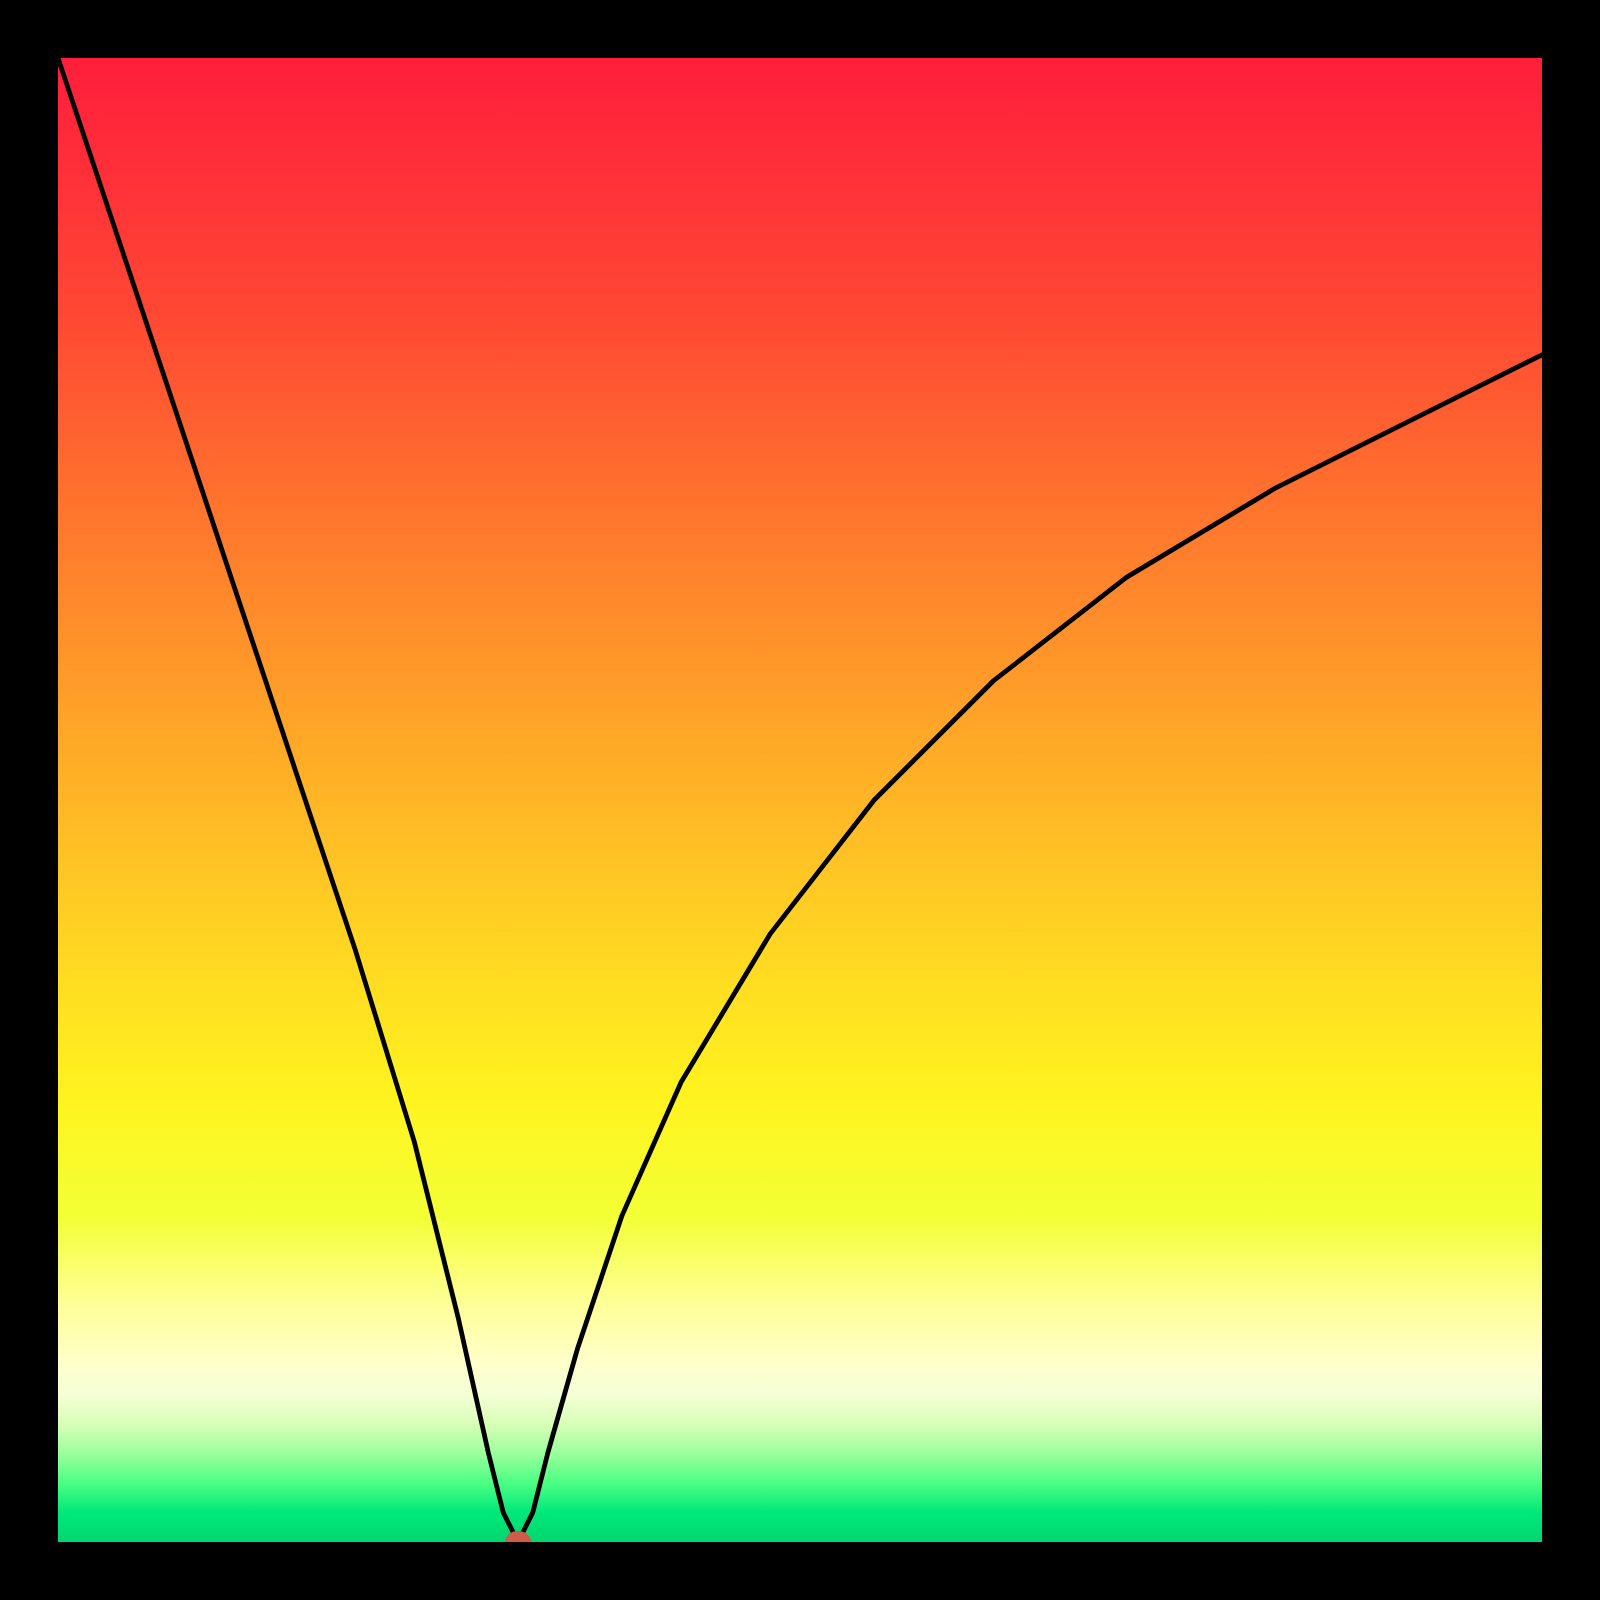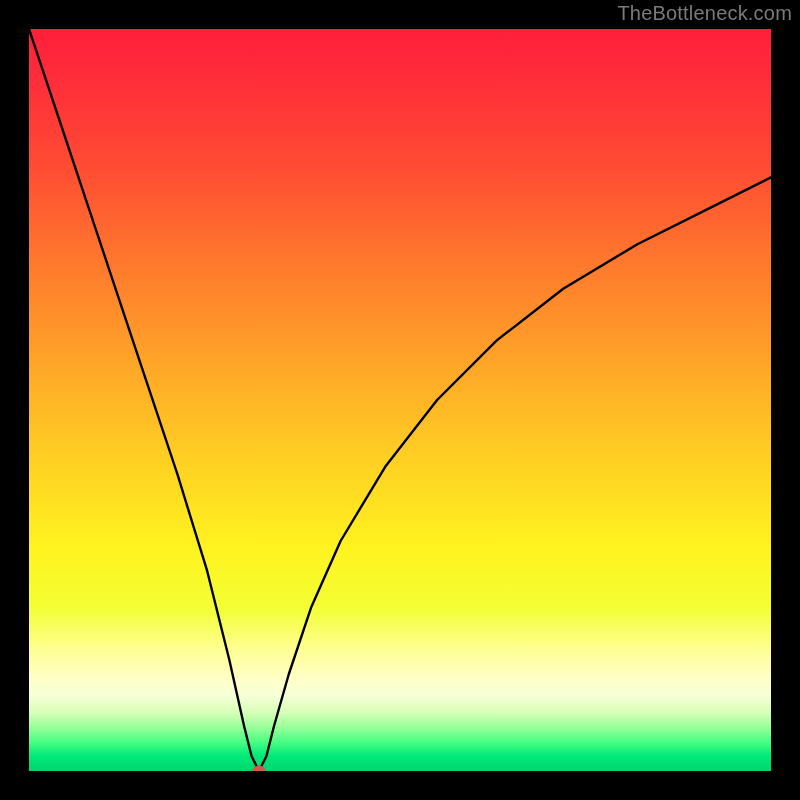--- a/index.html
+++ b/index.html
@@ -76,21 +76,20 @@
     height: 11px;
     border-radius: 50%;
     transform: translate(-50%, -50%);
     z-index: 5;
   }
 </style>
 </head>
 <body>
 
 <div class="frame">
-  <div class="watermark">TheBottleneck.com</div>
 
   <div class="plot-area">
     <div class="gradient-bg"></div>
 
     <svg class="curve" viewBox="0 0 742 742" preserveAspectRatio="none">
       <path d="M0.0 0.0 L29.7 89.0 L59.4 178.1 L89.0 267.1 L118.7 356.2 L148.4 445.2 L178.1 541.7 L200.3 630.7 L215.2 697.5 L222.6 727.2 L230.0 742.0 L237.4 727.2 L244.9 697.5 L259.7 645.5 L282.0 578.8 L311.6 512.0 L356.2 437.8 L408.1 371.0 L467.5 311.6 L534.2 259.7 L608.4 215.2 L682.6 178.1 L742.0 148.4" style="stroke: rgb(0, 0, 0);"></path>
     </svg>
 
     <div class="marker" style="left: 230.02px; top: 742px; background: rgb(209, 90, 74);"></div>
   </div>

